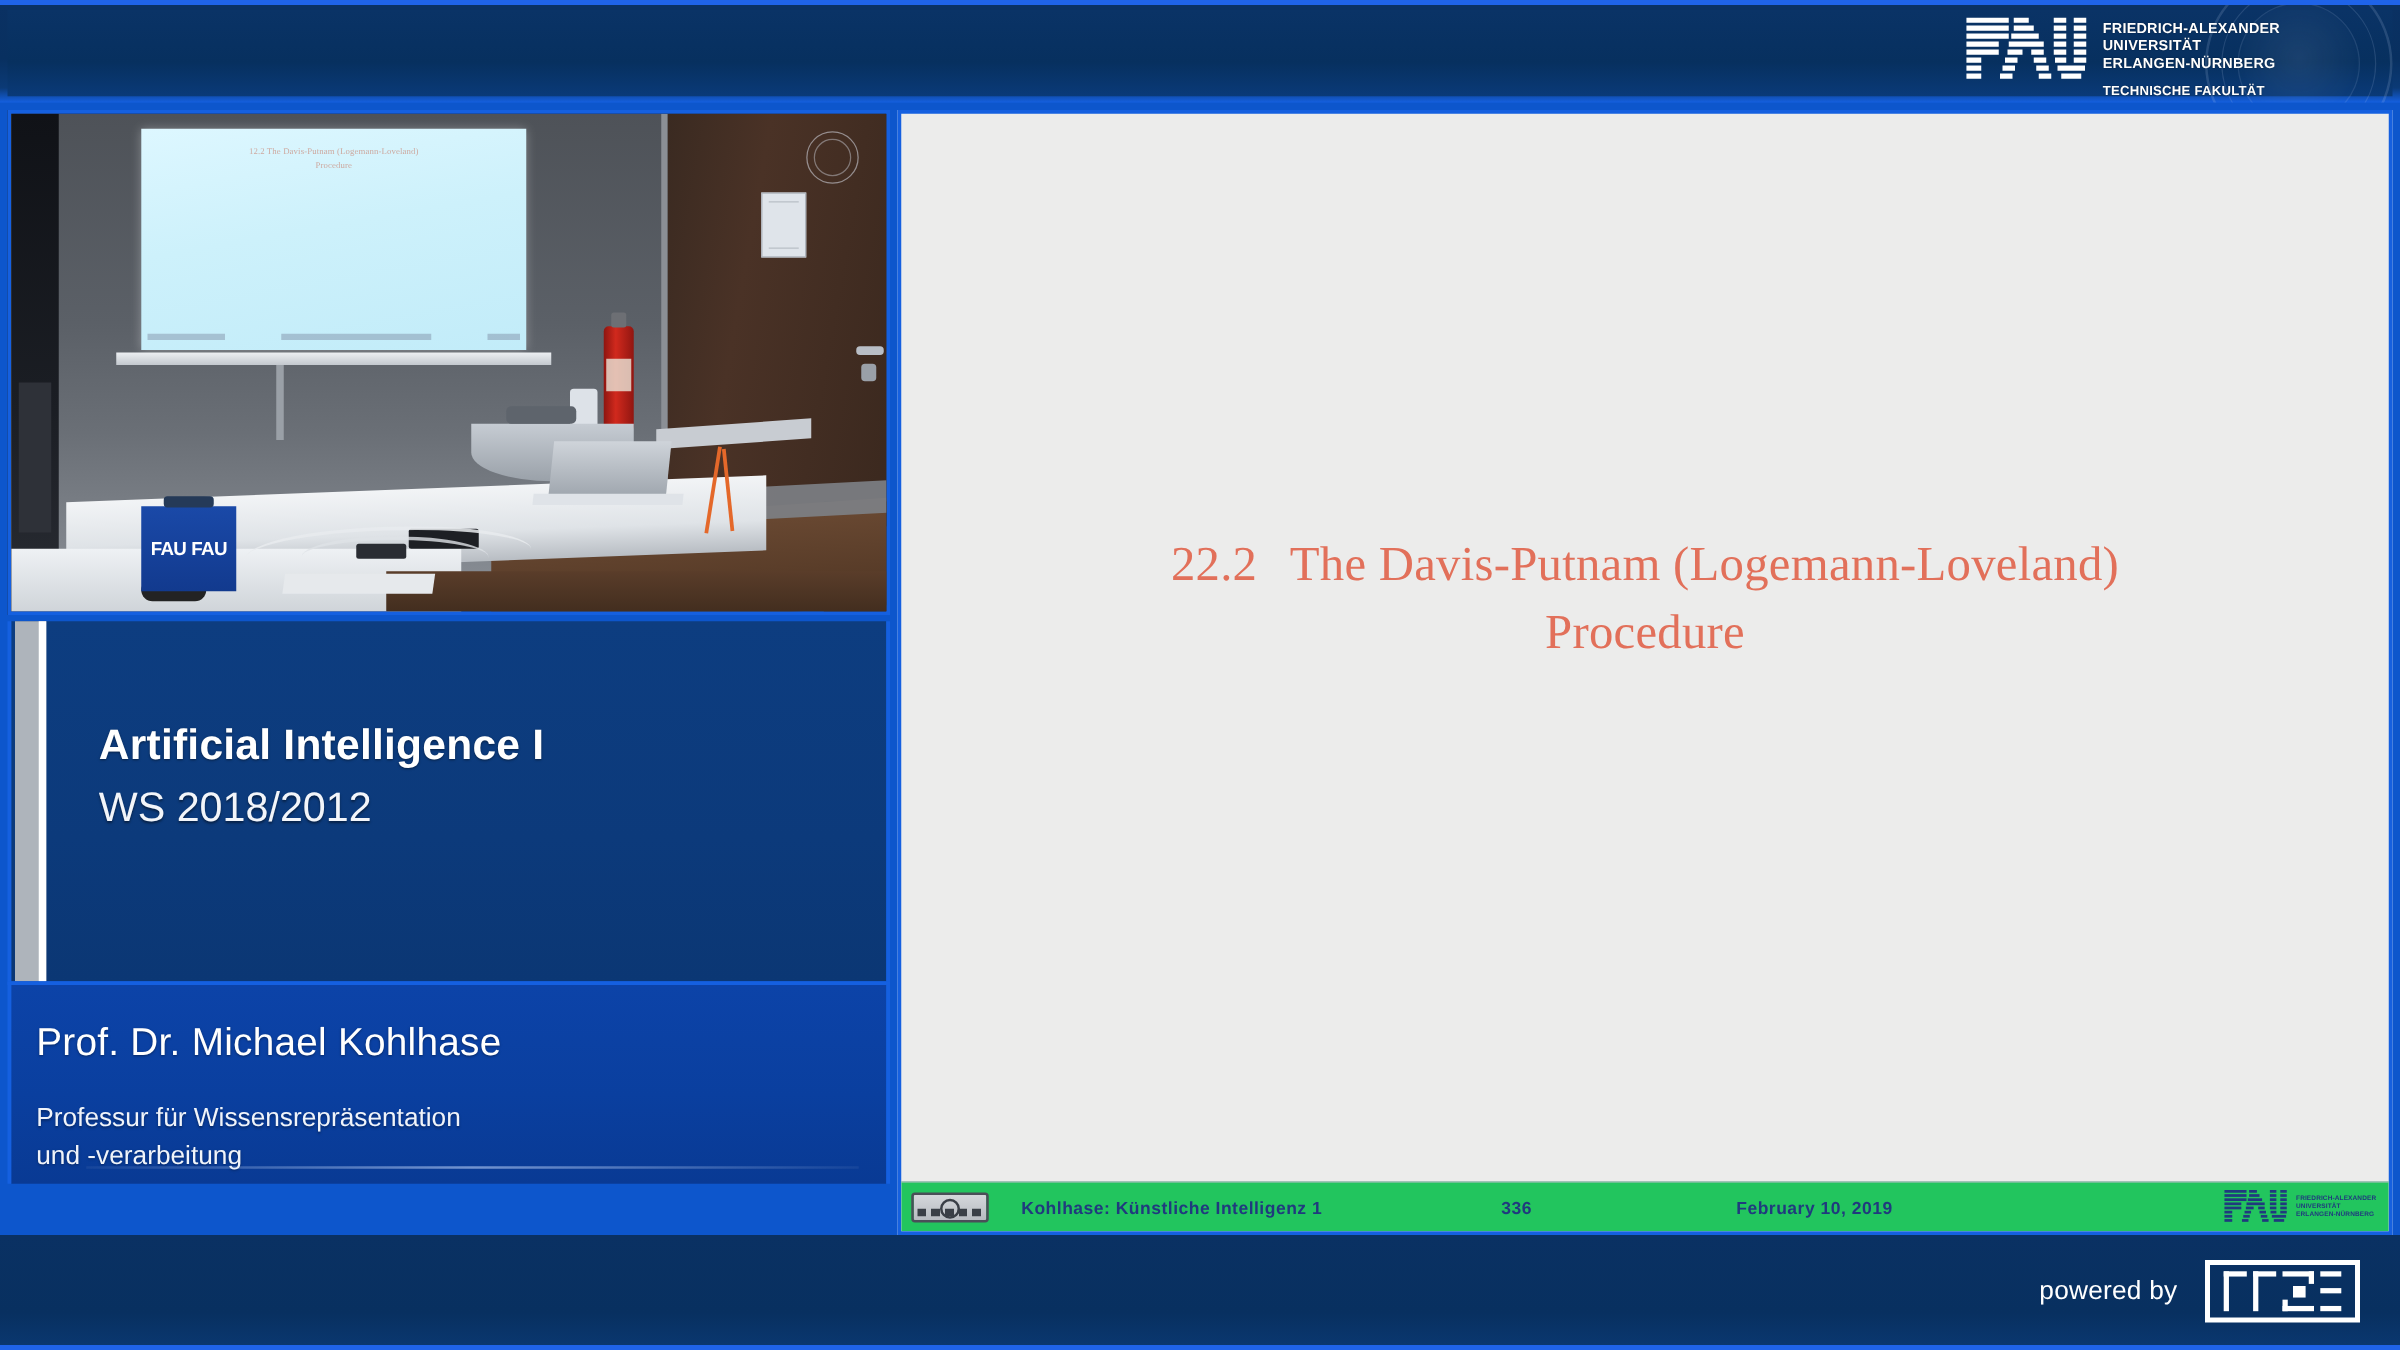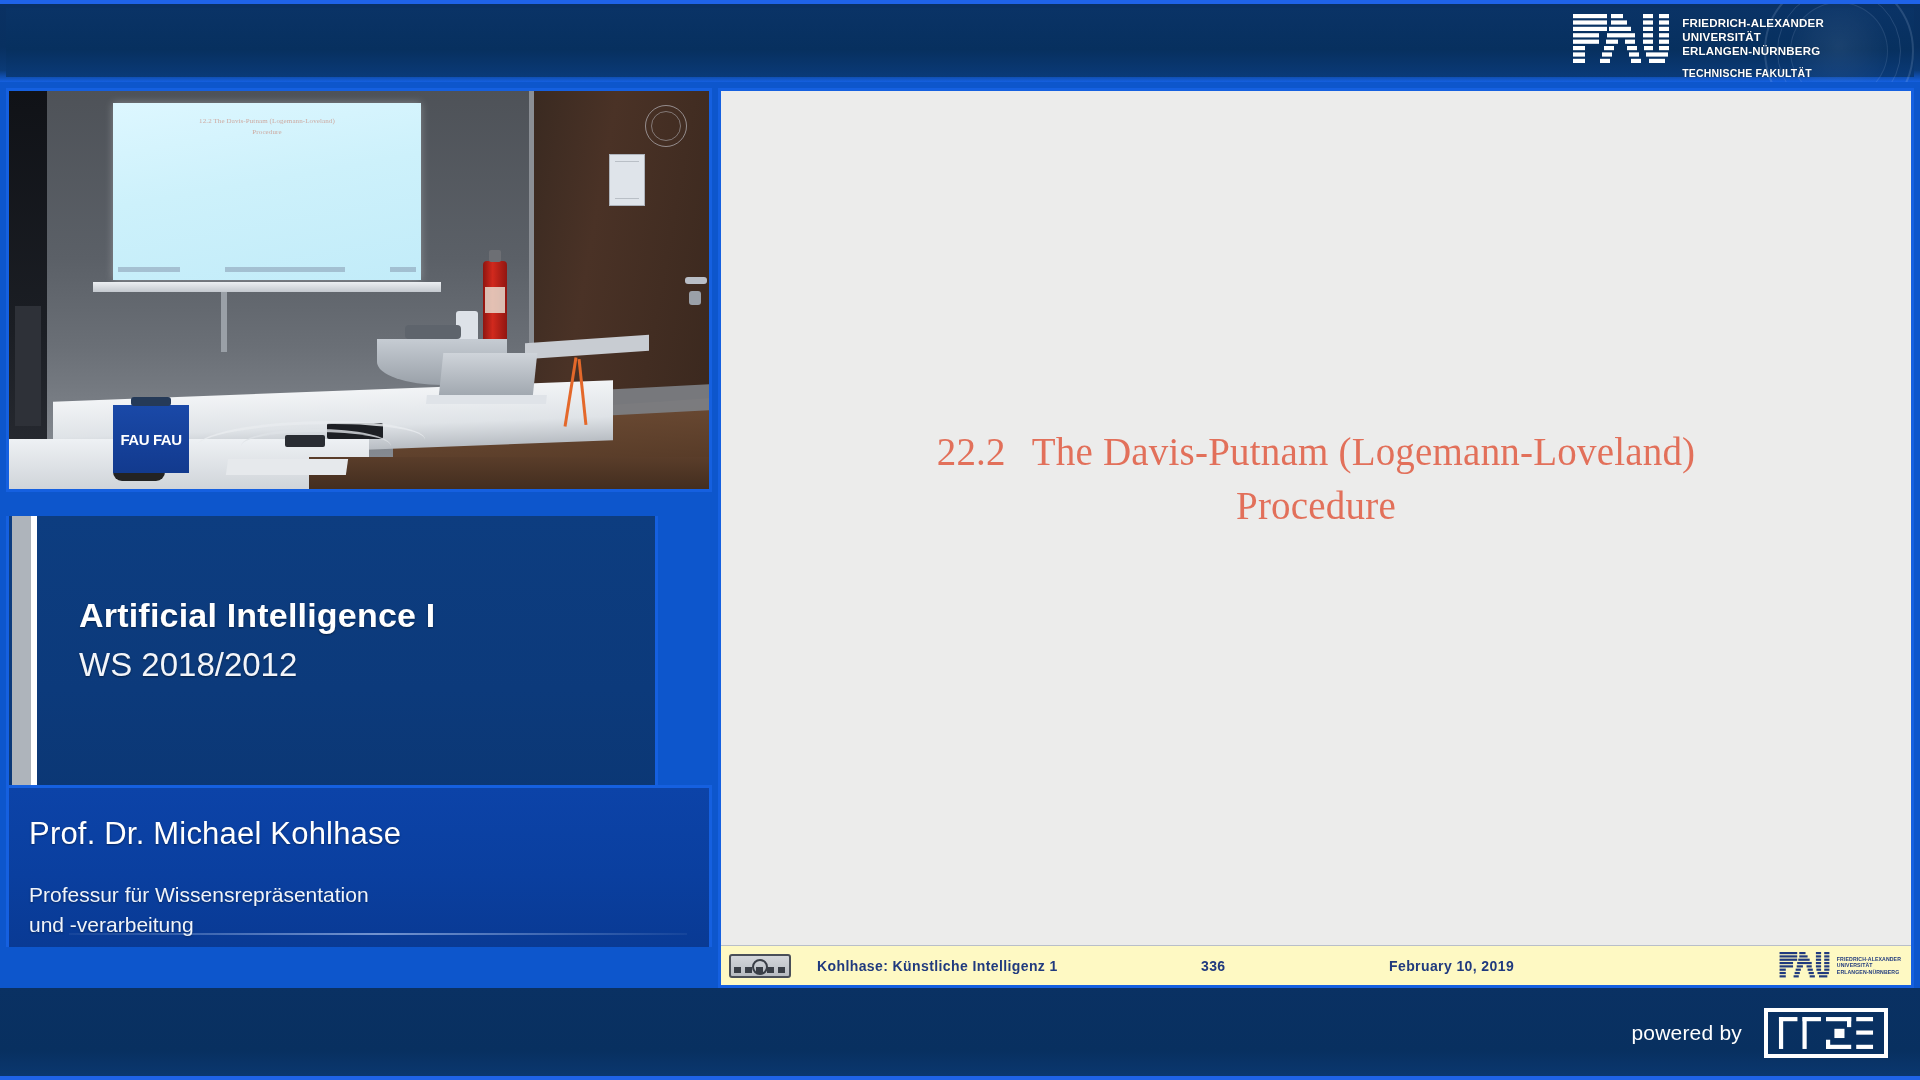--- a/index.html
+++ b/index.html
@@ -131,23 +131,23 @@
   .gadget{position:absolute;left:318px;top:332px;width:56px;height:16px;background:#1d1f24;border-radius:2px;}
   .gadget2{position:absolute;left:276px;top:344px;width:40px;height:12px;background:#2a2d33;border-radius:2px;}
   .strip{position:absolute;left:218px;top:368px;width:120px;height:16px;background:#e6e9ec;transform:skewX(-8deg);}
   .shoes{position:absolute;left:104px;top:372px;width:52px;height:18px;background:#232323;border-radius:9px;}
   .bench{position:absolute;left:384px;top:318px;width:324px;height:86px;background:linear-gradient(180deg,#6b4a33,#4f3523);transform:skewY(-4deg);}
   .bench2{position:absolute;left:300px;top:366px;width:412px;height:40px;background:linear-gradient(180deg,#5a3d2a,#3d2a1c);}
   .bench-seat{position:absolute;left:430px;top:300px;width:280px;height:26px;background:#7d8186;transform:skewY(-3deg);opacity:.9;}
   .rail{position:absolute;left:516px;top:248px;width:124px;height:16px;background:#c8ccd2;transform:skewY(-4deg);}
 
   .title-block {
-    position:absolute; left:6px; top:497px; width:652px; height:288px;
+    position:absolute; left:6px; top:497px; width:706px; height:288px;
     background:linear-gradient(180deg,#0d3d80 0%,#0c3a7b 60%,#0b3774 100%);
-    border-left:3px solid #1560e0; border-right:3px solid #1560e0;margin-top:19px;
+    border-left:3px solid #1560e0; border-right:3px solid #1560e0;
   }
   .tb-graybar {
     position:absolute; left:3px; top:0; width:25px; height:100%;
     background:#aeb4bb;
     border-right:6px solid #ffffff;
   }
   .tb-text { position:absolute; left:70px; top:80px; }
   .course-name {
     color:#ffffff; font-size:34px; font-weight:bold; letter-spacing:.2px;
     text-shadow:0 1px 2px rgba(0,0,0,.45);
@@ -195,21 +195,21 @@
     font-size:39px; line-height:1.38; text-align:center;
     width:860px; letter-spacing:.2px;
     margin-top:-78px;
   }
   .slide-heading .num { margin-right:26px; }
 
   .slide-footer {
     position:absolute; left:0; right:0; bottom:0; height:40px;
     display:flex; align-items:center;
     border-top:1px solid #b9bfc9;
-    background:#fef9c3;
+    background:#22c55e;
     color:#203a7e; font-weight:bold; font-size:14px;
     letter-spacing:.4px;
   }
   .cc-badge {
     width:62px; height:24px; margin-left:8px; margin-right:26px;
     border:2px solid #4a4f58; border-radius:3px;
     background:linear-gradient(180deg,#d4d7db,#b7bbc1);
     position:relative; flex:none;
   }
   .cc-badge::before{

